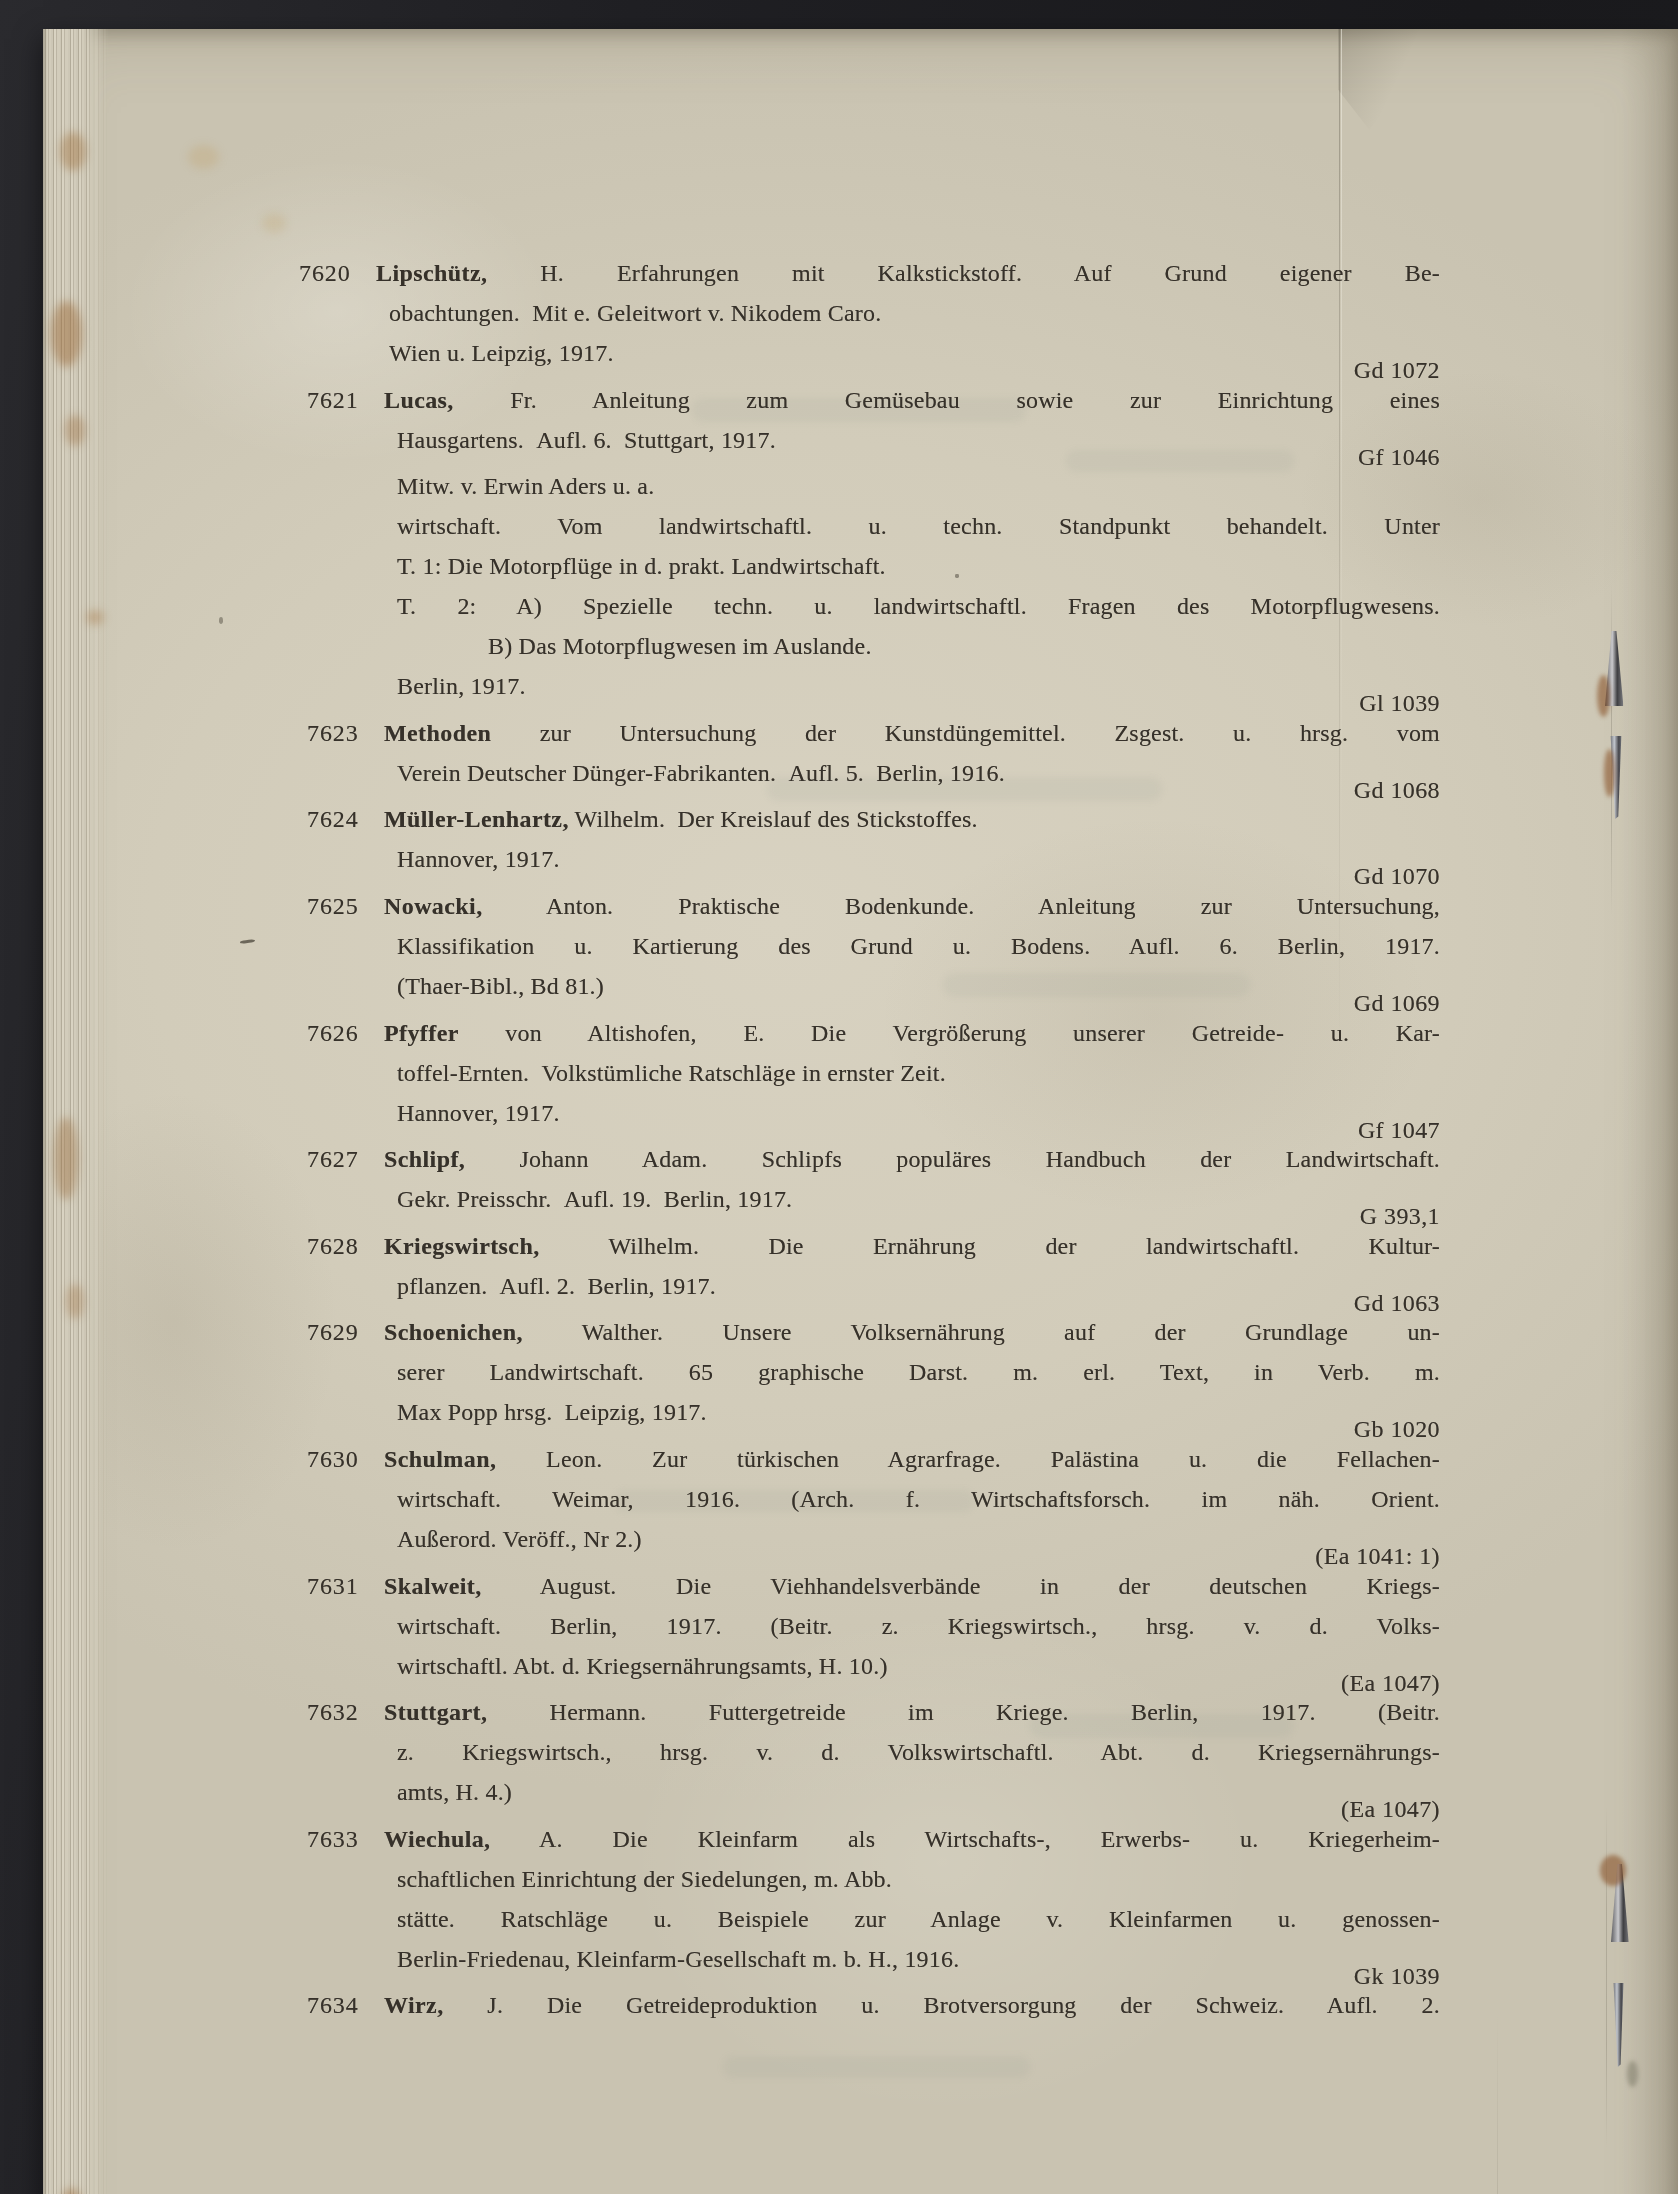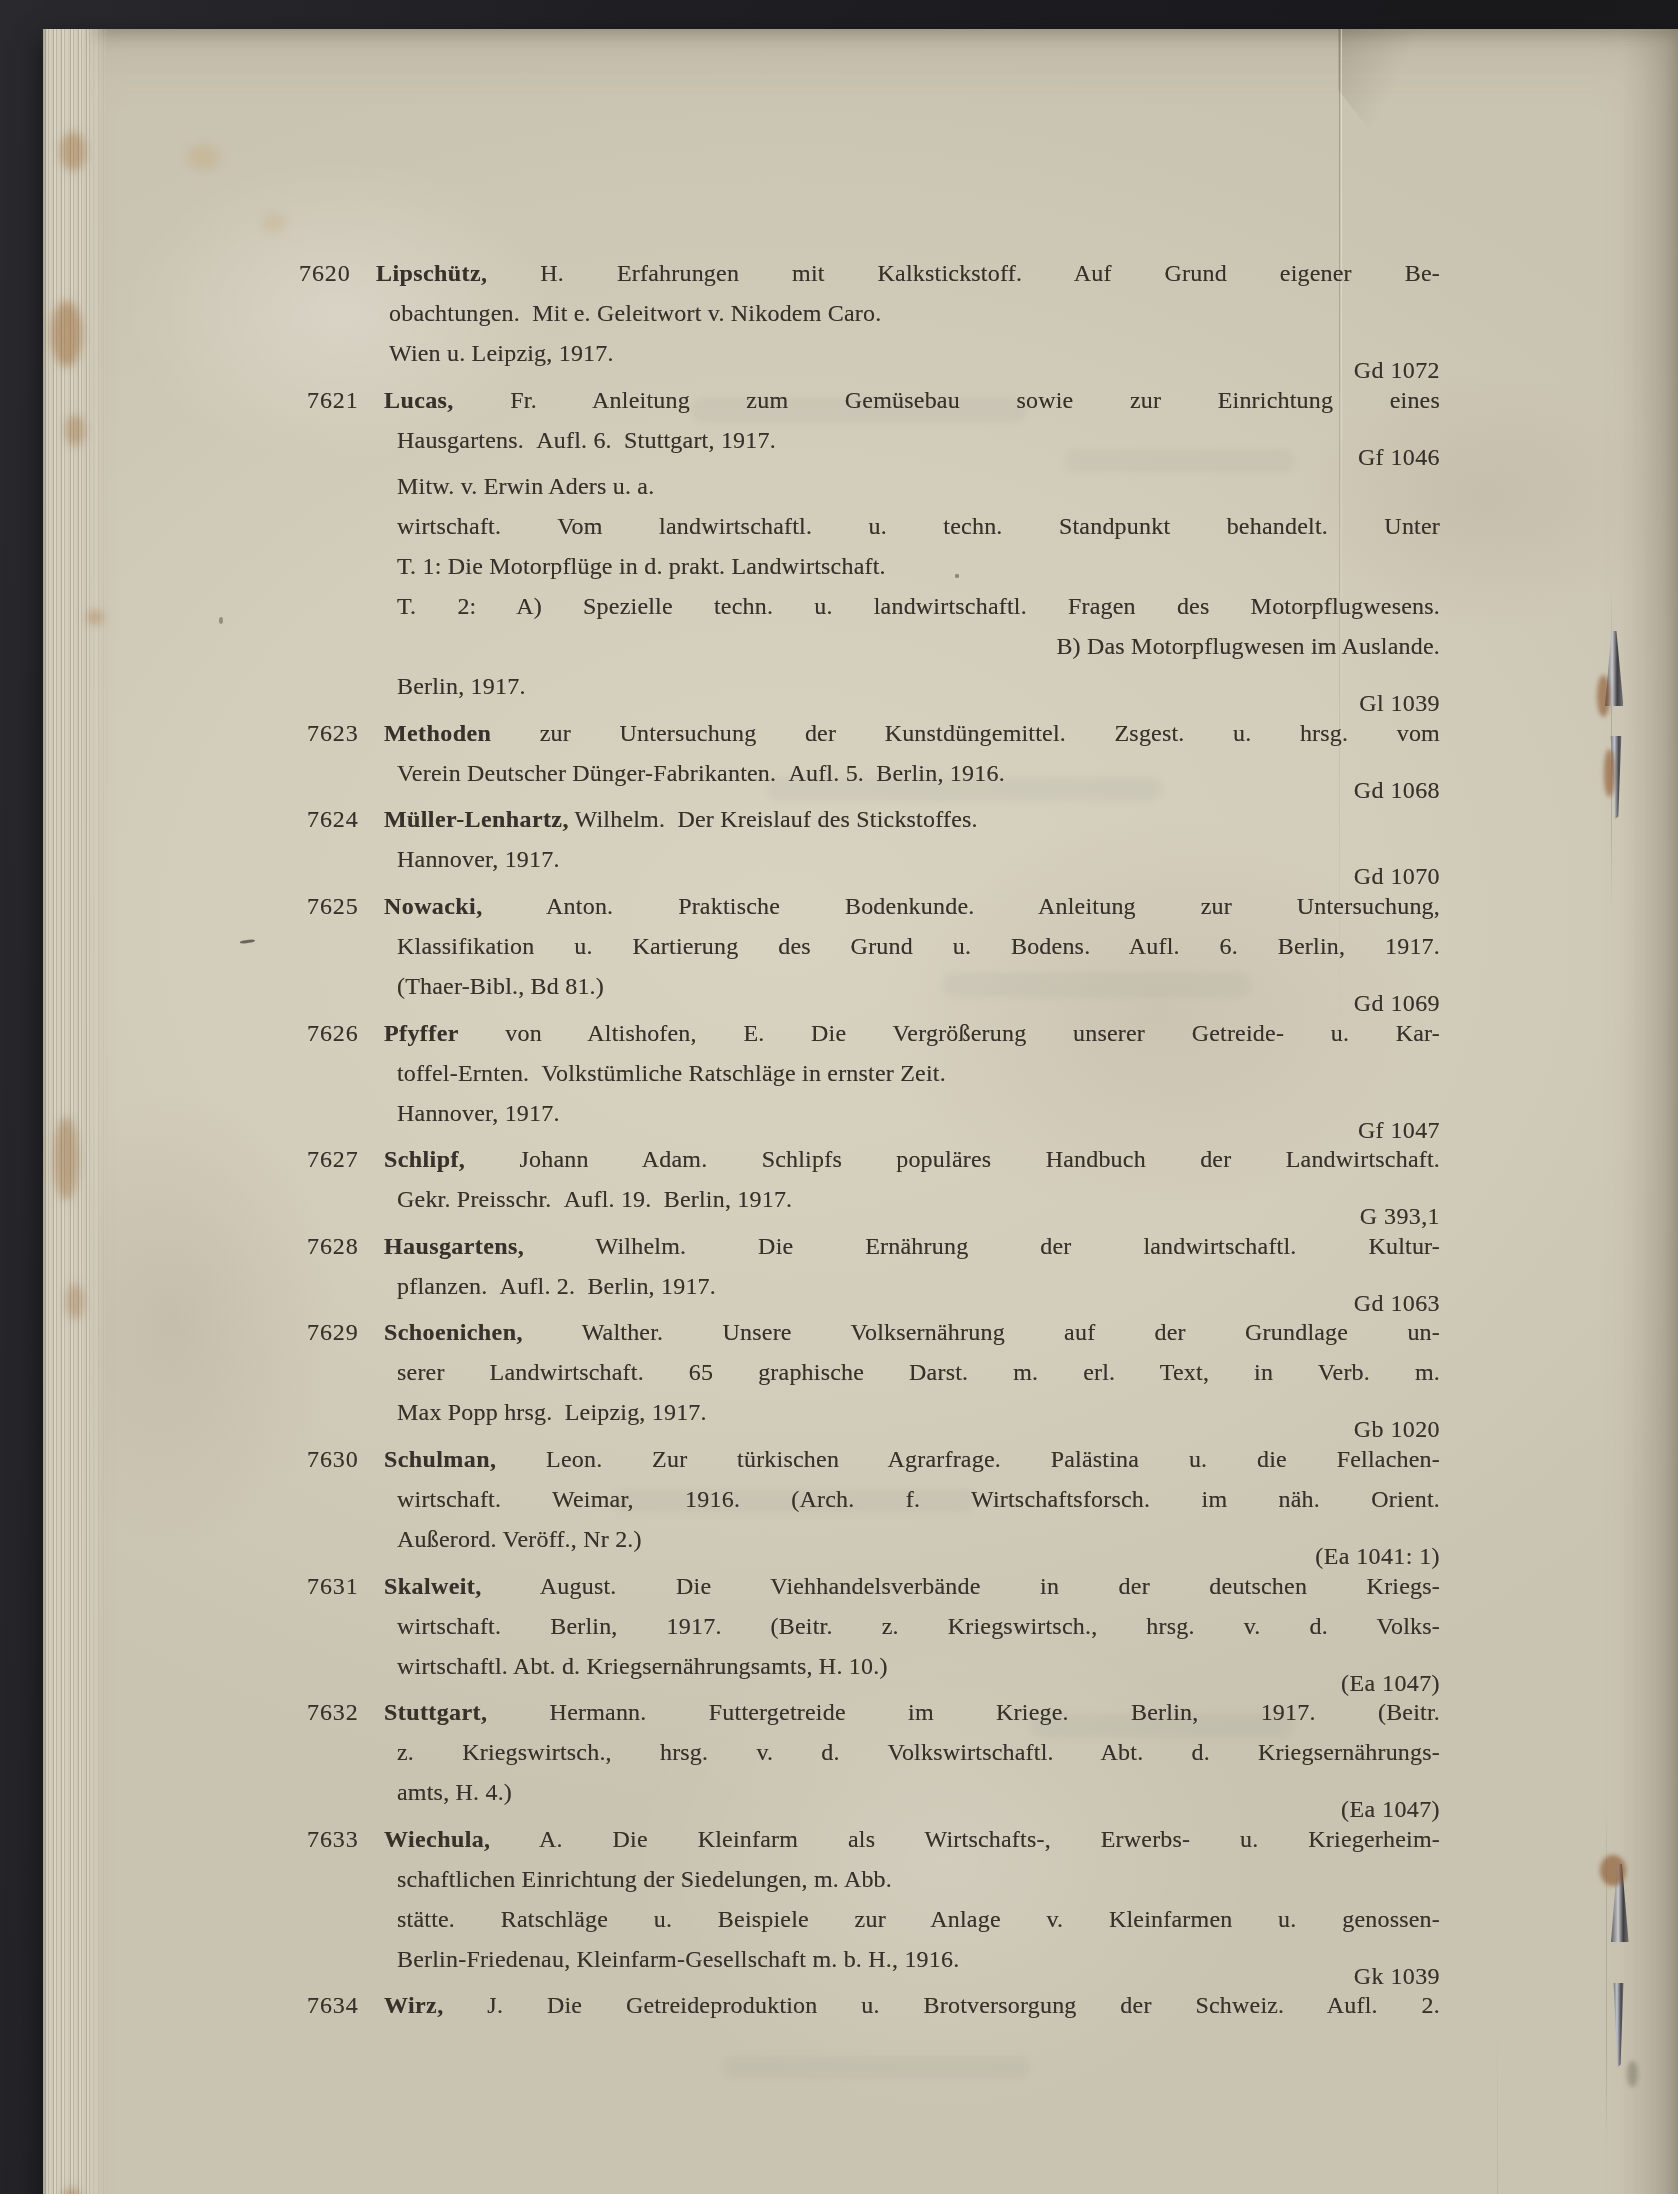--- a/index.html
+++ b/index.html
@@ -40,21 +40,21 @@
 
   
   .textblock{position:absolute;left:256px;top:224px;width:1141px;
     font-size:24px;line-height:40px;color:#36312a;letter-spacing:0.2px;
     text-shadow:0 0 0.4px rgba(54,49,42,.45);}
   .entry{margin:0;}
   .entry + .entry{margin-top:6.6px;margin-left:8px;}
   .line{position:relative;white-space:nowrap;text-align:left;}
   .line.j{white-space:normal;text-align:justify;text-align-last:justify;}
   .line.cont{padding-left:90px;}
-  .line.sub{padding-left:181px;text-align:right;}
+  .line.sub{padding-left:181px;}
   .no{display:inline-block;width:77px;letter-spacing:0.9px;}
   .au{font-weight:bold;letter-spacing:0.4px;}
   .call{position:absolute;right:0;top:17px;letter-spacing:0.4px;}
   .footer-row{position:absolute;left:242px;top:2158px;width:1140px;height:40px;
     font-size:30px;line-height:40px;color:#3a352d;text-shadow:0 0 0.4px rgba(54,49,42,.4);}
   .pageno{letter-spacing:1.3px;}
   .edition{position:absolute;right:0;top:0;letter-spacing:0.9px;}
 </style>
 </head>
 <body>
@@ -137,21 +137,21 @@
       <div class="entry">
         <div class="line first j"><span class="no">7626</span><span class="au">Pfyffer</span> von Altishofen, E.  Die Vergrößerung unserer Getreide- u. Kar-</div>
         <div class="line cont">toffel-Ernten. Volkstümliche Ratschläge in ernster Zeit.</div>
         <div class="line cont">Hannover, 1917.<span class="call">Gf 1047</span></div>
       </div>
       <div class="entry">
         <div class="line first j"><span class="no">7627</span><span class="au">Schlipf,</span> Johann Adam.  Schlipfs populäres Handbuch der Landwirtschaft.</div>
         <div class="line cont">Gekr. Preisschr. Aufl. 19. Berlin, 1917.<span class="call">G 393,1</span></div>
       </div>
       <div class="entry">
-        <div class="line first j"><span class="no">7628</span><span class="au">Hausgartens,</span> Wilhelm.  Die Ernährung der landwirtschaftl. Kultur-</div>
+        <div class="line first j"><span class="no">7628</span><span class="au">Kriegswirtsch,</span> Wilhelm.  Die Ernährung der landwirtschaftl. Kultur-</div>
         <div class="line cont">pflanzen. Aufl. 2. Berlin, 1917.<span class="call">Gd 1063</span></div>
       </div>
       <div class="entry">
         <div class="line first j"><span class="no">7629</span><span class="au">Schoenichen,</span> Walther.  Unsere Volksernährung auf der Grundlage un-</div>
         <div class="line cont j">serer Landwirtschaft.  65 graphische Darst. m. erl. Text, in Verb. m.</div>
         <div class="line cont">Max Popp hrsg. Leipzig, 1917.<span class="call">Gb 1020</span></div>
       </div>
       <div class="entry">
         <div class="line first j"><span class="no">7630</span><span class="au">Schulman,</span> Leon.  Zur türkischen Agrarfrage.  Palästina u. die Fellachen-</div>
         <div class="line cont j">wirtschaft.  Weimar, 1916.  (Arch. f. Wirtschaftsforsch. im näh. Orient.</div>

